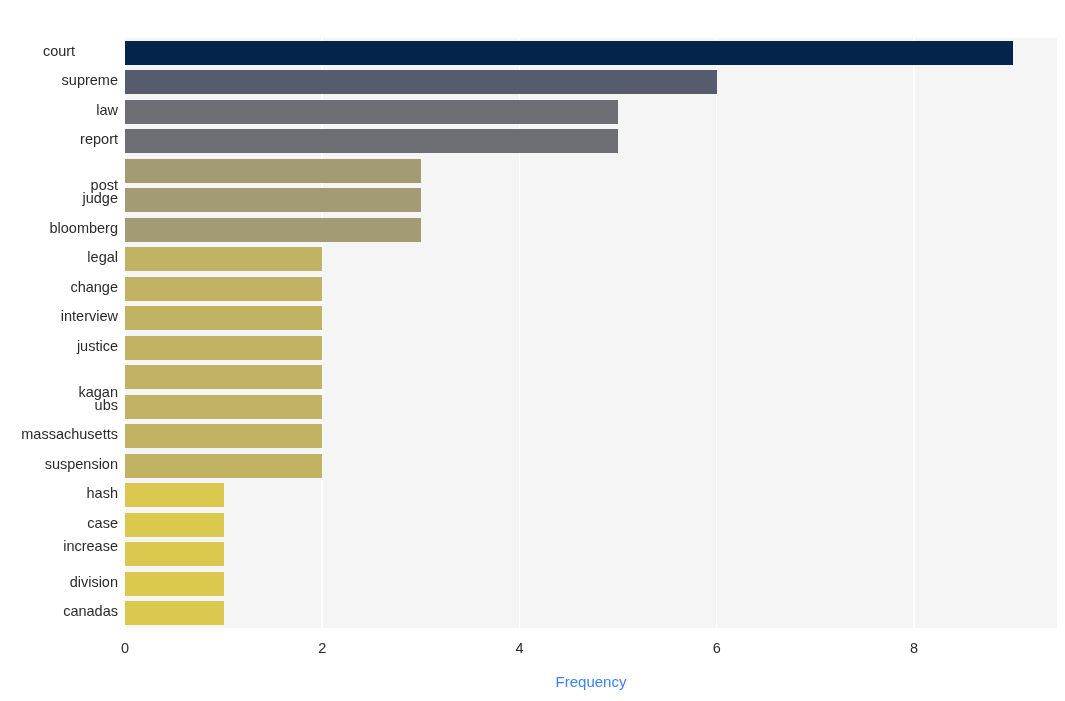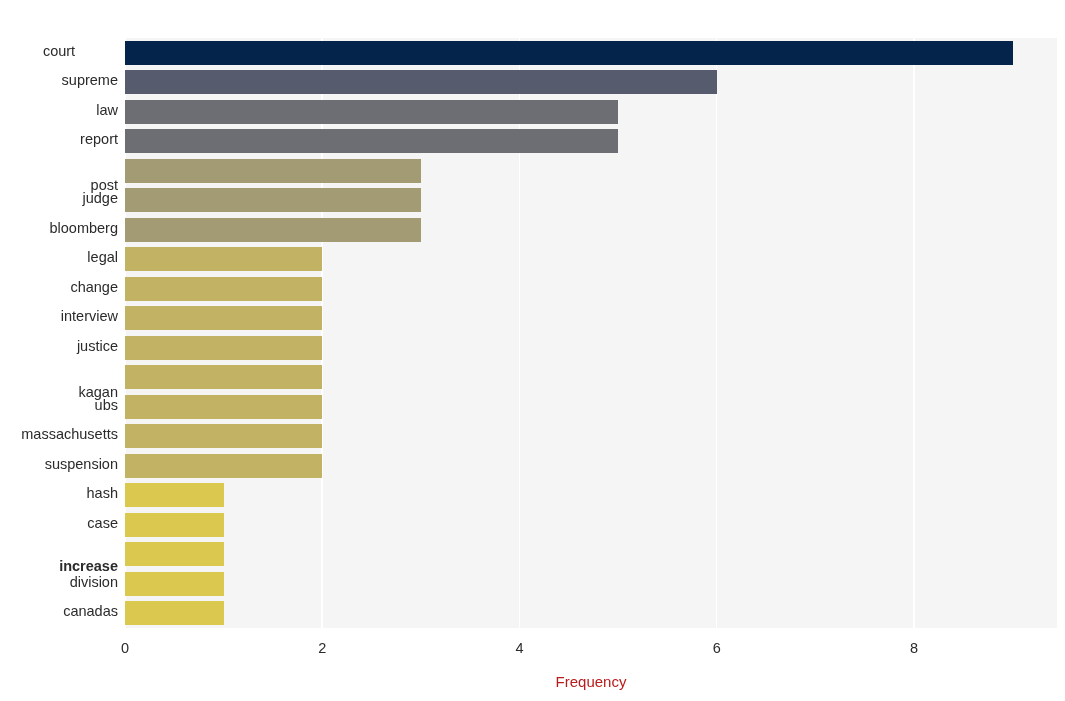--- a/index.html
+++ b/index.html
@@ -99,21 +99,21 @@
     font-size: 14.5px;
     color: #2b2b2b;
   }
   #x-axis-label {
     position: absolute;
     left: 125px;
     top: 673px;
     width: 932px;
     text-align: center;
     font-size: 15px;
-    color: #b91c1c;
+    color: #3b82f6;
   }
 </style>
 </head>
 <body>
 
 <div id="figure">
 
 
   <div id="plot-area">
     <div id="gridlines">
@@ -198,21 +198,21 @@
       <div class="ytick" style="top: 211.25px;">legal</div>
       <div class="ytick" style="top: 240.75px;">change</div>
       <div class="ytick" style="top: 270.25px;">interview</div>
       <div class="ytick" style="top: 299.75px; padding-left: 44px;">justice</div>
       <div class="ytick" style="top: 346px;">kagan</div>
       <div class="ytick" style="top: 358.75px; margin-left: 24px;">ubs</div>
       <div class="ytick" style="top: 388.25px;">massachusetts</div>
       <div class="ytick" style="top: 417.75px;">suspension</div>
       <div class="ytick" style="top: 447.25px;">hash</div>
       <div class="ytick" style="top: 476.75px;">case</div>
-      <div class="ytick" style="top: 520px; font-weight: bold;">increase</div>
+      <div class="ytick" style="top: 500px;">increase</div>
       <div class="ytick" style="top: 535.75px;">division</div>
       <div class="ytick" style="top: 565.25px;">canadas</div>
     </div>
 
   <div id="x-axis">
       <div class="xtick" style="left: 125px;">0</div>
       <div class="xtick" style="left: 322.249px;">2</div>
       <div class="xtick" style="left: 519.497px;">4</div>
       <div class="xtick" style="left: 716.746px;">6</div>
       <div class="xtick" style="left: 913.995px;">8</div>

